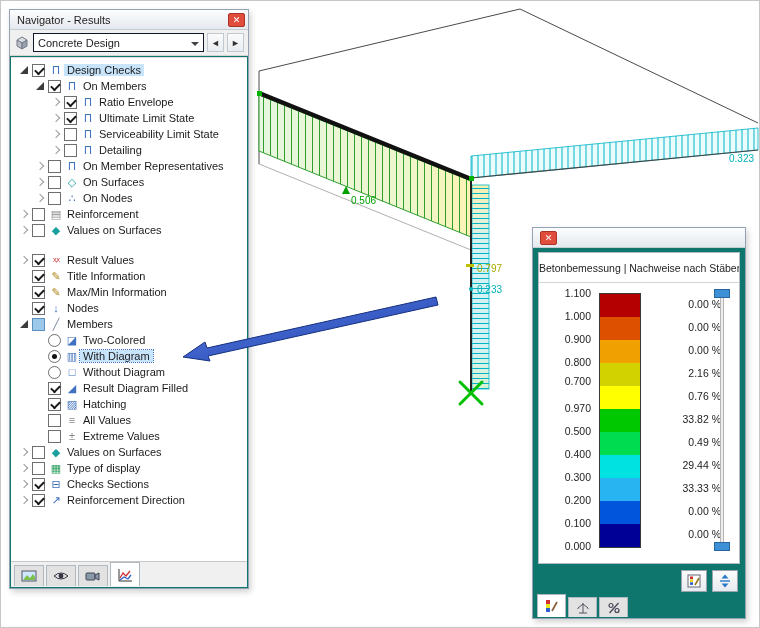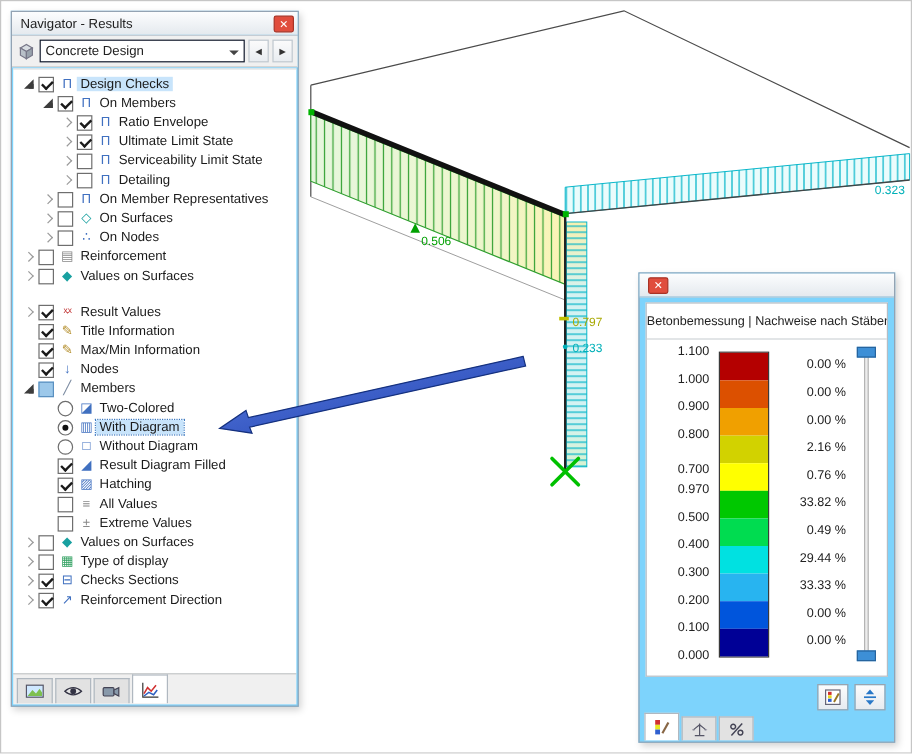--- a/index.html
+++ b/index.html
@@ -5,21 +5,21 @@
   *{box-sizing:border-box;margin:0;padding:0}
   html,body{background:#e8e8e8}
   body{font-family:"Liberation Sans","DejaVu Sans",sans-serif}
   .page{position:relative;width:760px;height:628px;background:#ffffff;border:1px solid #c6c6c6;overflow:hidden}
 
   
   .viewport{position:absolute;inset:0;z-index:0}
   svg text.slabel{font-size:10px;font-family:"Liberation Sans","DejaVu Sans",sans-serif}
 
   
-  .panel{position:absolute;background:#7dd3fc;border:1px solid #93a3b3;box-shadow:2px 3px 6px rgba(0,0,0,.18);z-index:2}
+  .panel{position:absolute;background:#0f766e;border:1px solid #93a3b3;box-shadow:2px 3px 6px rgba(0,0,0,.18);z-index:2}
   .titlebar{height:20px;display:flex;align-items:center;background:linear-gradient(#fcfdfe,#e4e9ee);border-bottom:1px solid #c4ccd4;padding:0 3px 0 7px}
   .titlebar .t{flex:1;font-size:11px;color:#222;white-space:nowrap;overflow:hidden}
   .close-btn{width:17px;height:14px;background:#e04d3d;border:1px solid #a83326;border-radius:2px;color:#fff;font-size:9px;line-height:12px;text-align:center;flex:0 0 17px}
   .close-btn::before{content:"✕"}
 
   
   #navigator{left:8px;top:8px;width:240px;height:580px}
   .nav-toolbar{height:26px;display:flex;align-items:center;gap:3px;padding:0 4px;background:#f0f0f0;border-bottom:1px solid #d4d4d4}
   .dropdown{flex:1;height:19px;background:#fff;border:1px solid #0f172a;display:flex;align-items:center;font-size:11px;padding:0 4px;color:#222}
   .dd-caret{margin-left:auto;width:0;height:0;border:4px solid transparent;border-top-color:#444;margin-top:6px}
@@ -48,21 +48,21 @@
   .ntab.active{background:#fff;height:24px}
 
   
   #steuerpanel{left:531px;top:226px;width:214px;height:392px}
   .pcontent{position:absolute;left:5px;top:24px;width:202px;height:312px;background:#fff;border:1px solid #b4bcc4}
   .pheader{height:30px;line-height:30px;text-align:center;font-size:10.5px;color:#222;border-bottom:1px solid #d0d4d8;white-space:nowrap;overflow:hidden}
   .scale{position:absolute;left:6px;top:40px;width:190px;height:253px}
   .vlab{position:absolute;left:0;width:46px;text-align:right;font-size:10.5px;color:#222}
   .swcol{position:absolute;left:54px;top:0;border:1px solid #3a3a3a}
   .swatch{width:40px;height:23px}
-  .pctcol{position:absolute;left:100px;top:0;width:60px}
+  .pctcol{position:absolute;left:116px;top:0;width:60px}
   .pct{height:23px;line-height:23px;font-size:10.5px;text-align:right;color:#222}
   .slider{position:absolute;left:168px;top:0;width:18px;height:253px}
   .slider .track{position:absolute;left:7px;top:0;bottom:0;width:4px;background:#ececec;border:1px solid #b4b4b4}
   .shandle{position:absolute;left:1px;width:16px;height:9px;background:#3d8fd6;border:1px solid #26649e}
   .shandle.max{top:-4px}.shandle.min{bottom:-5px}
   .pbuttons{position:absolute;right:7px;top:342px;display:flex;gap:5px}
   .pbtn{width:26px;height:22px;border:1px solid #9aa4ae;background:linear-gradient(#fcfcfc,#e6ebf0);display:flex;align-items:center;justify-content:center}
   .ptabs{position:absolute;left:4px;bottom:1px;height:24px;display:flex;align-items:flex-end}
   .ptab{width:29px;height:20px;border:1px solid #b0b8c0;border-bottom:none;background:#e2e2e2;display:flex;align-items:center;justify-content:center;margin-right:2px}
   .ptab.active{background:#fff;height:23px}
@@ -366,21 +366,21 @@
       <span class="close-btn"></span>
     </div>
     <div class="pcontent">
       <div class="pheader">Betonbemessung | Nachweise nach Stäben</div>
       <div class="scale">
         <div>
           <span class="vlab" style="top:-6px">1.100</span>
           <span class="vlab" style="top:17px">1.000</span>
           <span class="vlab" style="top:40px">0.900</span>
           <span class="vlab" style="top:63px">0.800</span>
-          <span class="vlab" style="top:92px">0.700</span>
+          <span class="vlab" style="top:82px">0.700</span>
           <span class="vlab" style="top:109px">0.970</span>
           <span class="vlab" style="top:132px">0.500</span>
           <span class="vlab" style="top:155px">0.400</span>
           <span class="vlab" style="top:178px">0.300</span>
           <span class="vlab" style="top:201px">0.200</span>
           <span class="vlab" style="top:224px">0.100</span>
           <span class="vlab" style="top:247px">0.000</span>
         </div>
         <div class="swcol">
           <div class="swatch" style="background: rgb(180, 0, 0);"></div>

